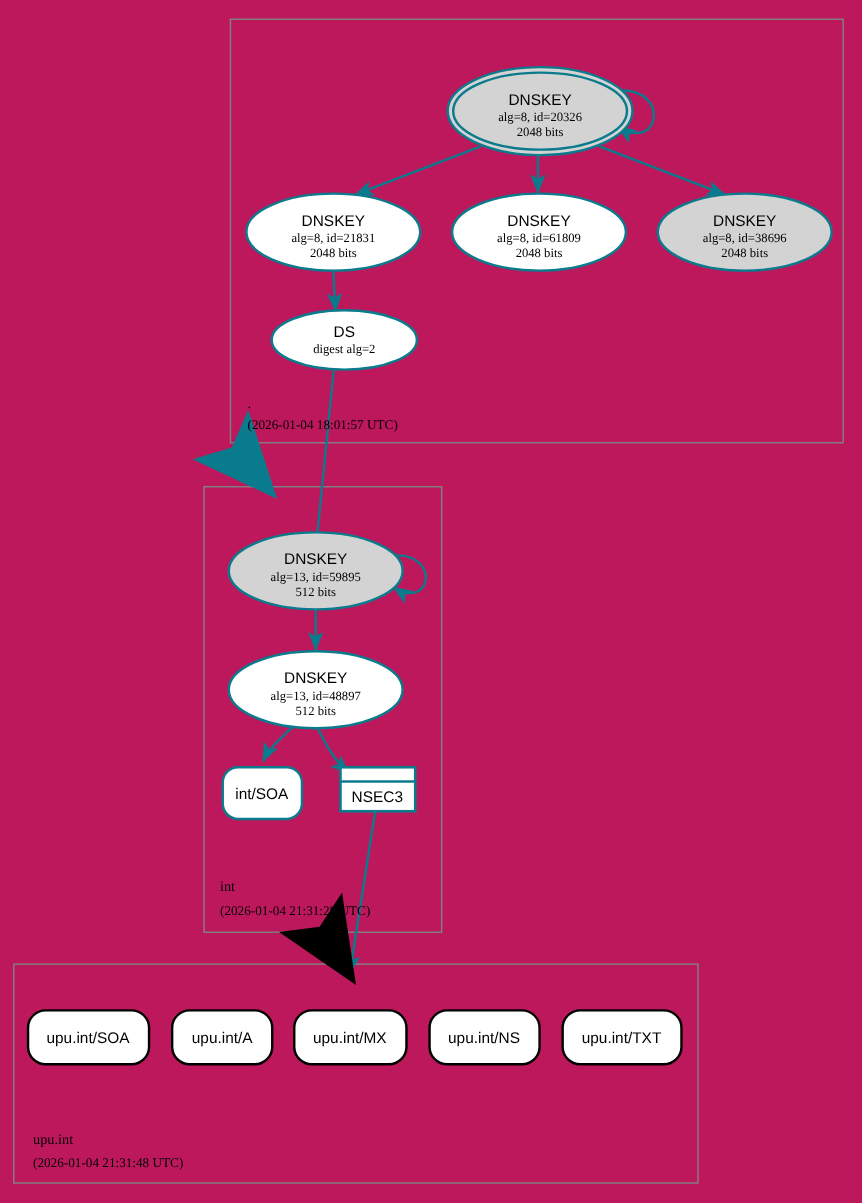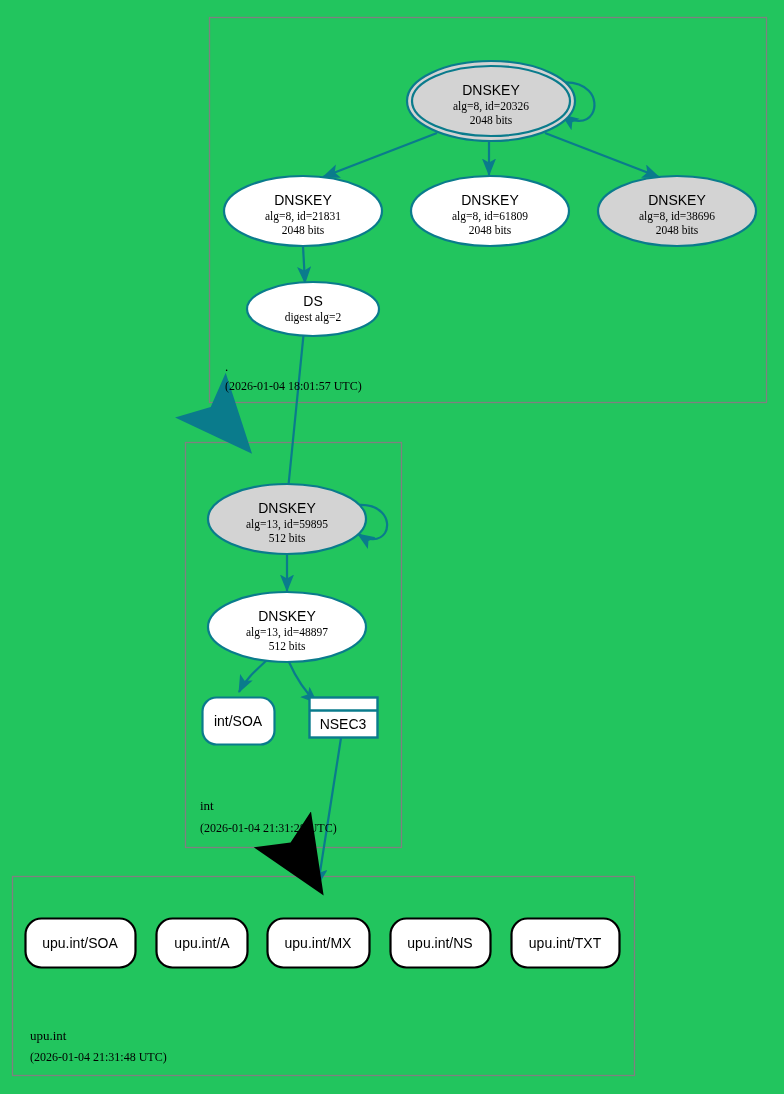--- a/index.html
+++ b/index.html
@@ -4,21 +4,21 @@
 <style>
   html, body {
     margin: 0;
     padding: 0;
     background: #ffffff;
   }
   #canvas {
     position: relative;
     width: 784px;
     height: 1094px;
-    background: #22c55e;
+    background: #be185d;
     font-family: "Liberation Sans", sans-serif;
     overflow: hidden;
     text-decoration: underline;
   }
   svg.layer {
     position: absolute;
     top: 0;
     left: 0;
     width: 784px;
     height: 1094px;

